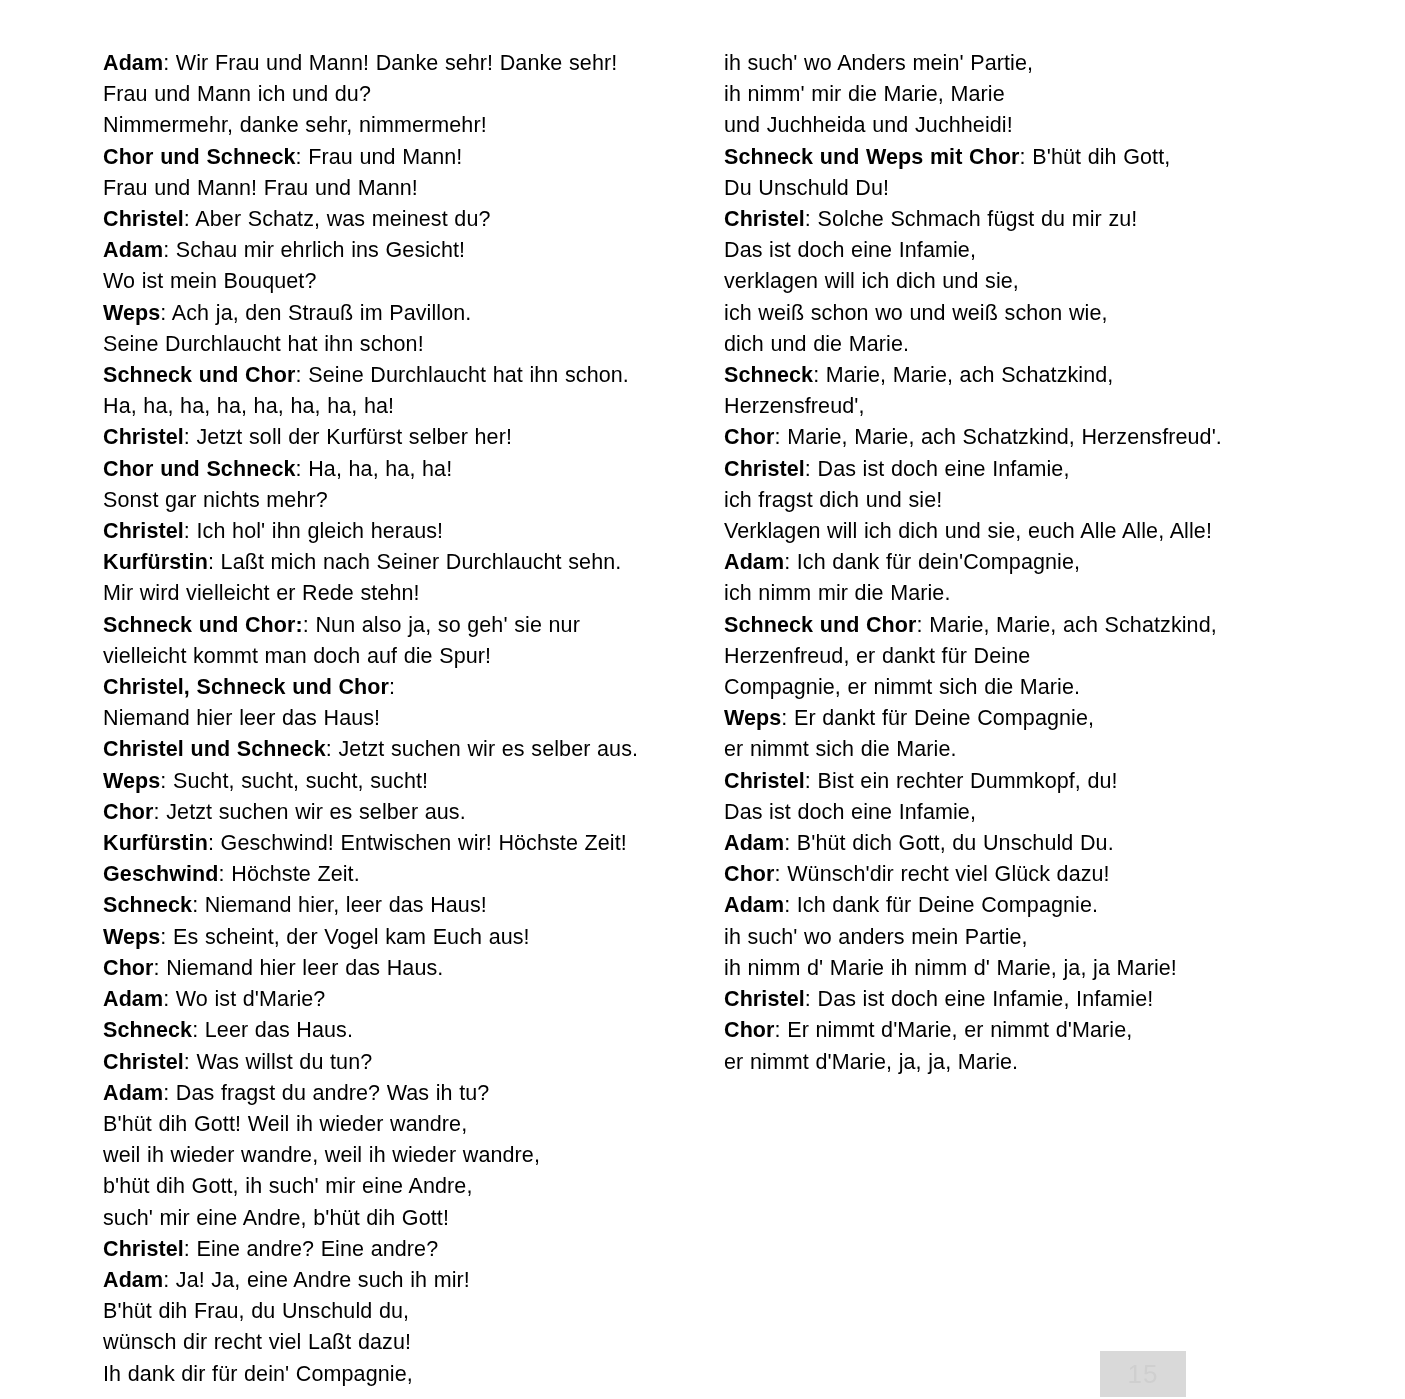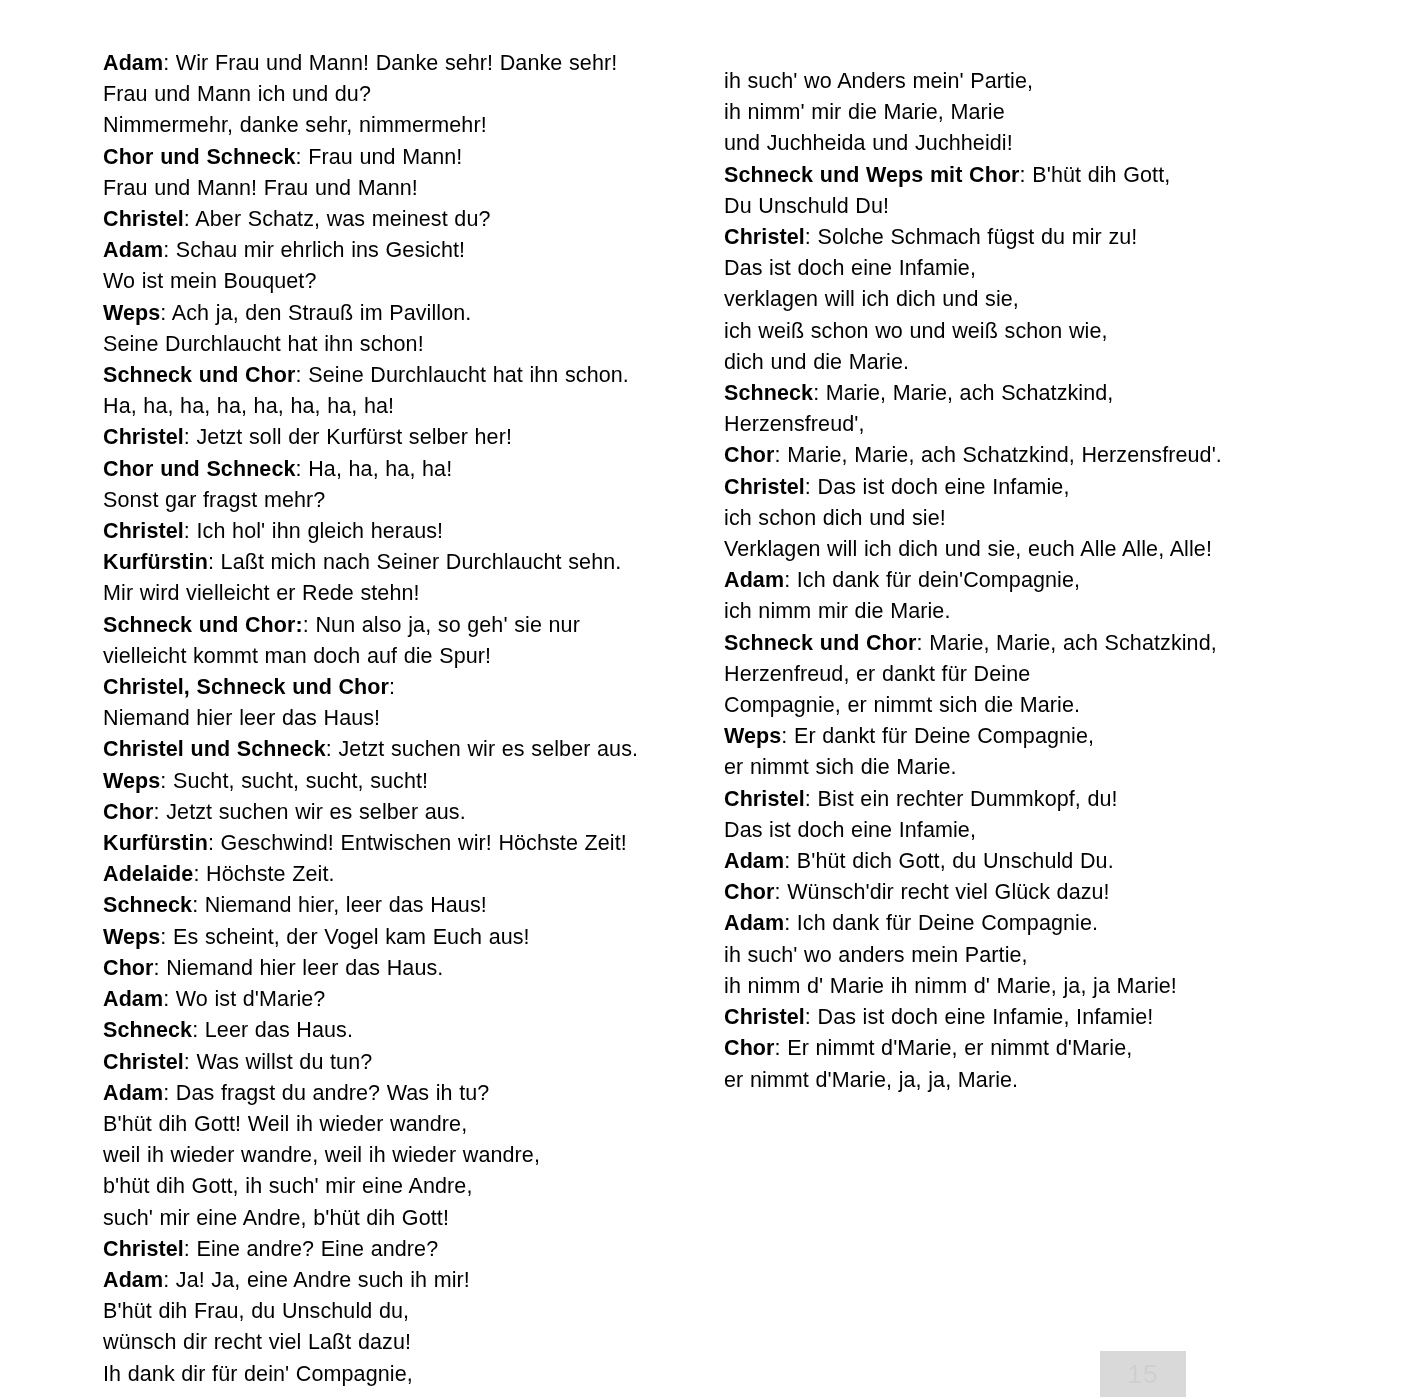--- a/index.html
+++ b/index.html
@@ -35,21 +35,20 @@
   }
   .col-left {
     width: 662px;
     padding-left: 103px;
     padding-right: 6px;
   }
   .col-right {
     width: 743px;
     padding-left: 62px;
     padding-right: 40px;
-    margin-top: 18px;
   }
   .line {
     font-size: 21.5px;
     line-height: 31.2px;
     letter-spacing: 0.1px;
     white-space: pre-wrap;
     word-spacing: 0.5px;
   }
   .line b {
     font-weight: bold;
@@ -86,33 +85,33 @@
         <div class="line"><span>Frau und Mann! Frau und Mann!</span></div>
         <div class="line"><b>Christel</b><span>: </span><span>Aber Schatz, was meinest du?</span></div>
         <div class="line"><b>Adam</b><span>: </span><span>Schau mir ehrlich ins Gesicht!</span></div>
         <div class="line"><span>Wo ist mein Bouquet?</span></div>
         <div class="line"><b>Weps</b><span>: </span><span>Ach ja, den Strauß im Pavillon.</span></div>
         <div class="line"><span>Seine Durchlaucht hat ihn schon!</span></div>
         <div class="line"><b>Schneck und Chor</b><span>: </span><span>Seine Durchlaucht hat ihn schon.</span></div>
         <div class="line"><span>Ha, ha, ha, ha, ha, ha, ha, ha!</span></div>
         <div class="line"><b>Christel</b><span>: </span><span>Jetzt soll der Kurfürst selber her!</span></div>
         <div class="line"><b>Chor und Schneck</b><span>: </span><span>Ha, ha, ha, ha!</span></div>
-        <div class="line"><span>Sonst gar fragst mehr?</span></div>
+        <div class="line"><span>Sonst gar nichts mehr?</span></div>
         <div class="line"><b>Christel</b><span>: </span><span>Ich hol' ihn gleich heraus!</span></div>
         <div class="line"><b>Kurfürstin</b><span>: </span><span>Laßt mich nach Seiner Durchlaucht sehn.</span></div>
         <div class="line"><span>Mir wird vielleicht er Rede stehn!</span></div>
         <div class="line"><b>Schneck und Chor:</b><span>: </span><span>Nun also ja, so geh' sie nur</span></div>
         <div class="line"><span>vielleicht kommt man doch auf die Spur!</span></div>
         <div class="line"><b>Christel, Schneck und Chor</b><span>:</span><span></span></div>
         <div class="line"><span>Niemand hier leer das Haus!</span></div>
         <div class="line"><b>Christel und Schneck</b><span>: </span><span>Jetzt suchen wir es selber aus.</span></div>
         <div class="line"><b>Weps</b><span>: </span><span>Sucht, sucht, sucht, sucht!</span></div>
         <div class="line"><b>Chor</b><span>: </span><span>Jetzt suchen wir es selber aus.</span></div>
         <div class="line"><b>Kurfürstin</b><span>: </span><span>Geschwind! Entwischen wir! Höchste Zeit!</span></div>
-        <div class="line"><b>Adelaide</b><span>: </span><span>Höchste Zeit.</span></div>
+        <div class="line"><b>Geschwind</b><span>: </span><span>Höchste Zeit.</span></div>
         <div class="line"><b>Schneck</b><span>: </span><span>Niemand hier, leer das Haus!</span></div>
         <div class="line"><b>Weps</b><span>: </span><span>Es scheint, der Vogel kam Euch aus!</span></div>
         <div class="line"><b>Chor</b><span>: </span><span>Niemand hier leer das Haus.</span></div>
         <div class="line"><b>Adam</b><span>: </span><span>Wo ist d'Marie?</span></div>
         <div class="line"><b>Schneck</b><span>: </span><span>Leer das Haus.</span></div>
         <div class="line"><b>Christel</b><span>: </span><span>Was willst du tun?</span></div>
         <div class="line"><b>Adam</b><span>: </span><span>Das fragst du andre? Was ih tu?</span></div>
         <div class="line"><span>B'hüt dih Gott! Weil ih wieder wandre,</span></div>
         <div class="line"><span>weil ih wieder wandre, weil ih wieder wandre,</span></div>
         <div class="line"><span>b'hüt dih Gott, ih such' mir eine Andre,</span></div>
@@ -131,21 +130,21 @@
         <div class="line"><span>Du Unschuld Du!</span></div>
         <div class="line"><b>Christel</b><span>: </span><span>Solche Schmach fügst du mir zu!</span></div>
         <div class="line"><span>Das ist doch eine Infamie,</span></div>
         <div class="line"><span>verklagen will ich dich und sie,</span></div>
         <div class="line"><span>ich weiß schon wo und weiß schon wie,</span></div>
         <div class="line"><span>dich und die Marie.</span></div>
         <div class="line"><b>Schneck</b><span>: </span><span>Marie, Marie, ach Schatzkind,</span></div>
         <div class="line"><span>Herzensfreud',</span></div>
         <div class="line"><b>Chor</b><span>: </span><span>Marie, Marie, ach Schatzkind, Herzensfreud'.</span></div>
         <div class="line"><b>Christel</b><span>: </span><span>Das ist doch eine Infamie,</span></div>
-        <div class="line"><span>ich schon dich und sie!</span></div>
+        <div class="line"><span>ich fragst dich und sie!</span></div>
         <div class="line"><span>Verklagen will ich dich und sie, euch Alle Alle, Alle!</span></div>
         <div class="line"><b>Adam</b><span>: </span><span>Ich dank für dein'Compagnie,</span></div>
         <div class="line"><span>ich nimm mir die Marie.</span></div>
         <div class="line"><b>Schneck und Chor</b><span>: </span><span>Marie, Marie, ach Schatzkind,</span></div>
         <div class="line"><span>Herzenfreud, er dankt für Deine</span></div>
         <div class="line"><span>Compagnie, er nimmt sich die Marie.</span></div>
         <div class="line"><b>Weps</b><span>: </span><span>Er dankt für Deine Compagnie,</span></div>
         <div class="line"><span>er nimmt sich die Marie.</span></div>
         <div class="line"><b>Christel</b><span>: </span><span>Bist ein rechter Dummkopf, du!</span></div>
         <div class="line"><span>Das ist doch eine Infamie,</span></div>

